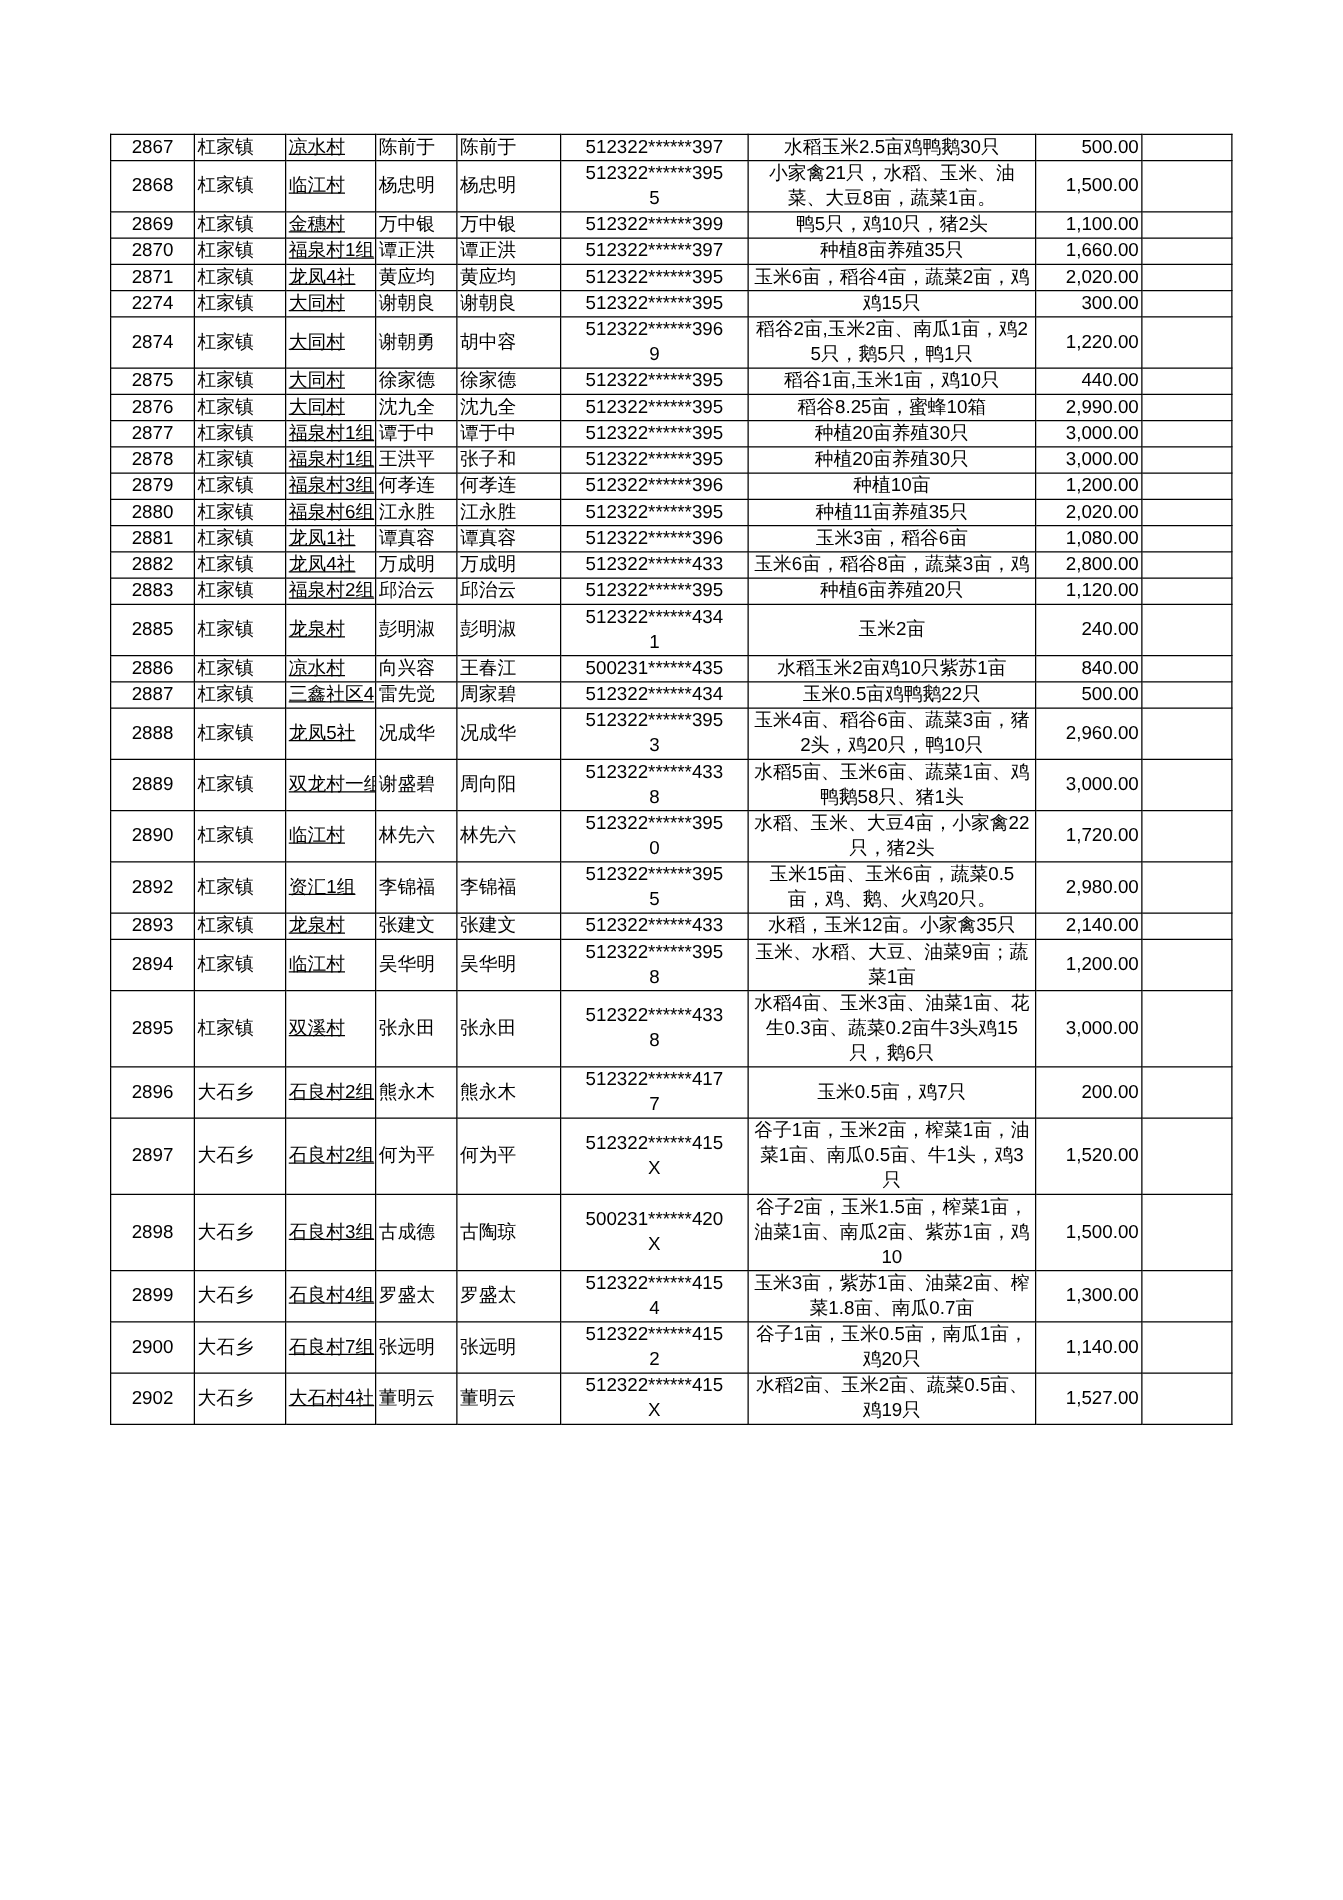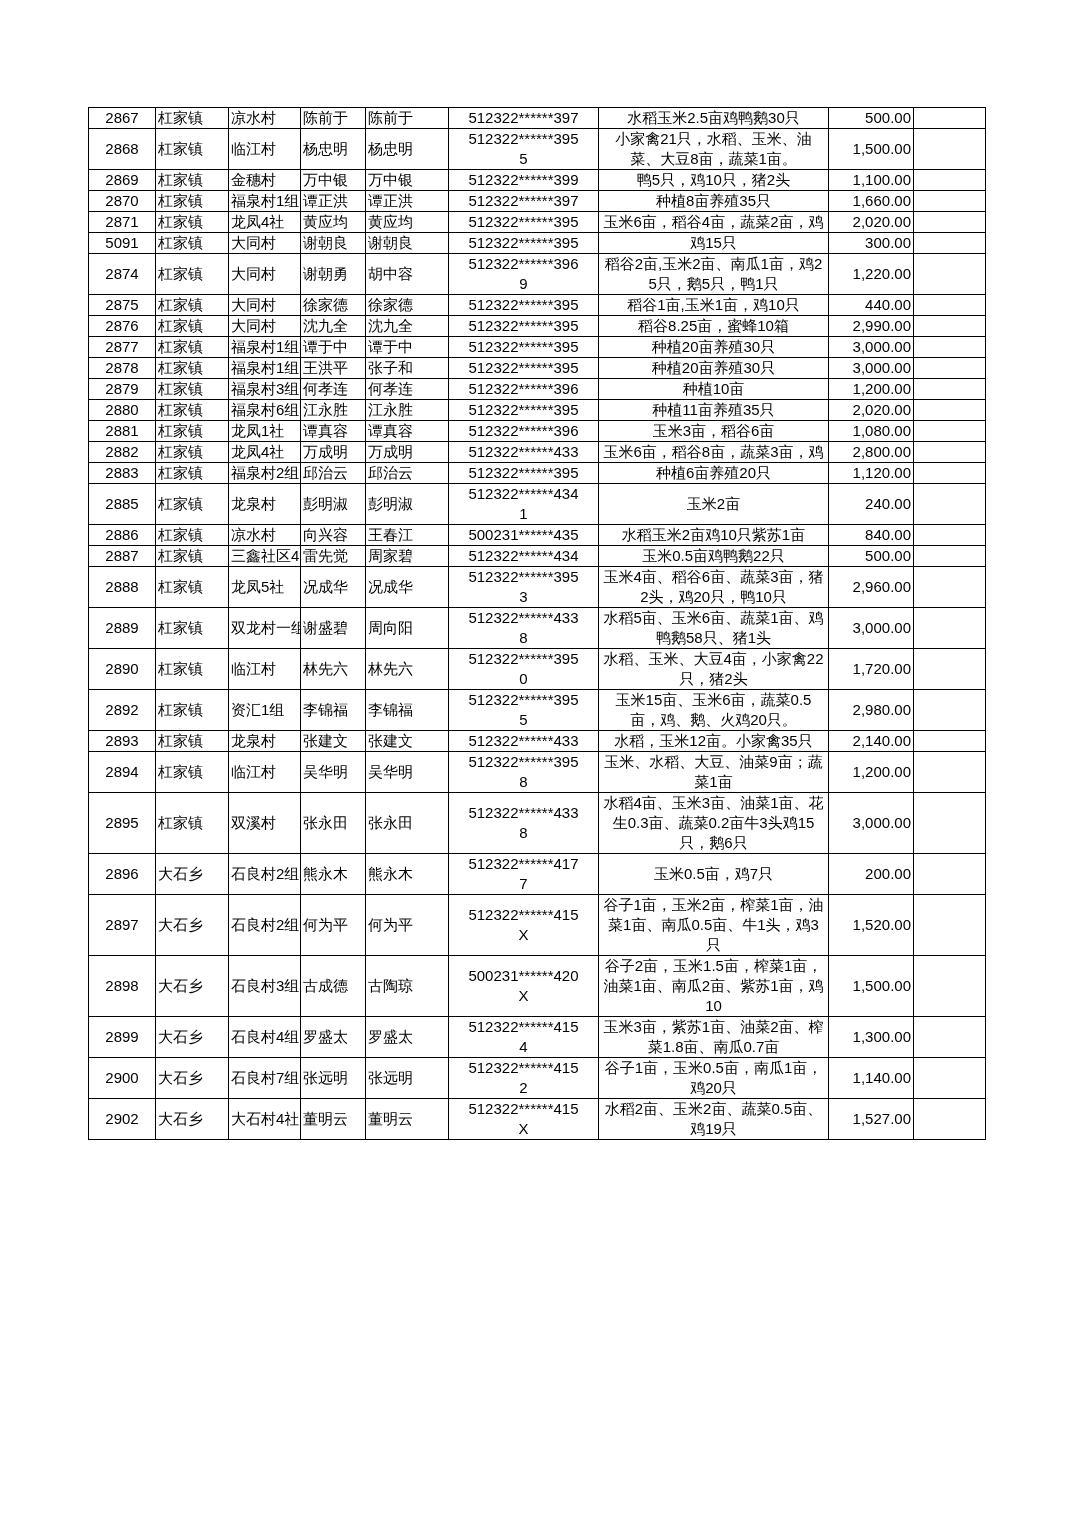--- a/index.html
+++ b/index.html
@@ -33,21 +33,21 @@
     line-height: 20px;
     overflow: hidden;
     word-break: break-all;
   }
   tr.data-row { height: 21px; }
   td.c-no {
     text-align: center;
     white-space: nowrap;
   }
   td.c-town { white-space: nowrap; padding: 0 1px; }
-  td.c-village { white-space: nowrap; padding: 0 1px; }
+  td.c-village { white-space: nowrap; padding: 0 1px; text-decoration: underline; }
   td.c-name1 { white-space: nowrap; padding: 0 1px; }
   td.c-name2 { white-space: nowrap; padding: 0 1px; }
   td.c-id {
     text-align: center;
     font-size: 16px;
     padding: 0;
   }
   td.c-id div { white-space: nowrap; }
   td.c-desc { text-align: center; }
   td.c-amount {
@@ -140,21 +140,21 @@
     <td class="c-id">
             <div>512322******395</div>
           </td>
     <td class="c-desc">玉米6亩，稻谷4亩，蔬菜2亩，鸡</td>
     <td class="c-amount">2,020.00</td>
     <td class="c-blank"></td>
   </tr>
 
 
   <tr class="data-row">
-    <td class="c-no">5091</td>
+    <td class="c-no">2274</td>
     <td class="c-town">杠家镇</td>
     <td class="c-village">大同村</td>
     <td class="c-name1">谢朝良</td>
     <td class="c-name2">谢朝良</td>
     <td class="c-id">
             <div>512322******395</div>
           </td>
     <td class="c-desc">鸡15只</td>
     <td class="c-amount">300.00</td>
     <td class="c-blank"></td>

